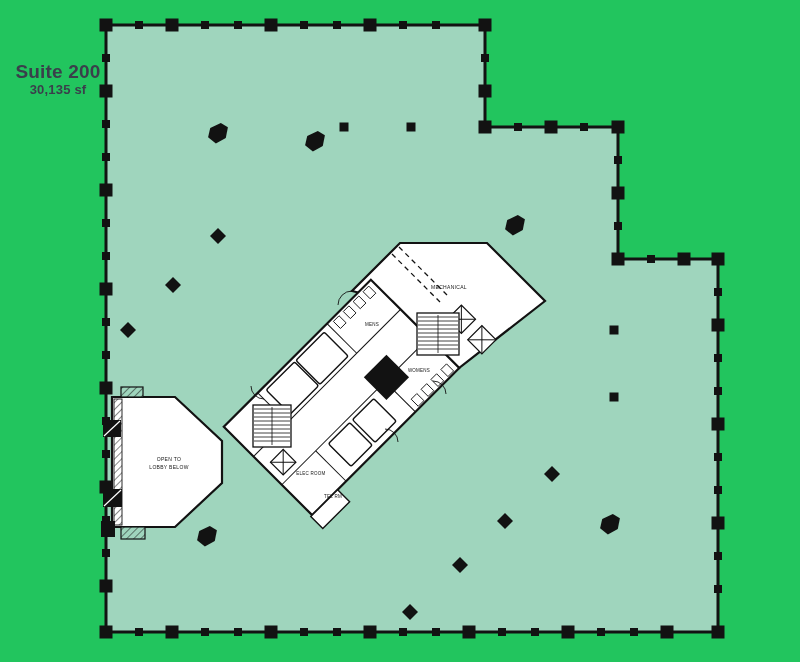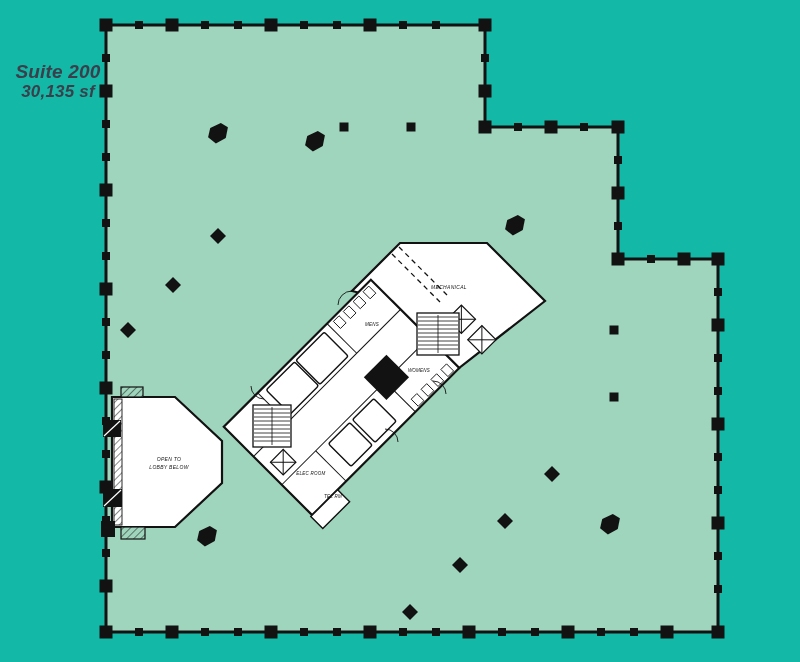--- a/index.html
+++ b/index.html
@@ -1,21 +1,21 @@
 <!DOCTYPE html>
 <html><head>
 <meta charset="utf-8">
 <style>
   html,body{margin:0;padding:0;background:#fff;}
-  .canvas{position:relative;width:800px;height:662px;background:#14b8a6;overflow:hidden;
-          font-family:"Liberation Sans",sans-serif;font-style:italic;}
+  .canvas{position:relative;width:800px;height:662px;background:#22c55e;overflow:hidden;
+          font-family:"Liberation Sans",sans-serif;}
   .title-block{position:absolute;left:8px;top:62px;width:100px;text-align:center;
                color:#3A3F4B;font-weight:bold;line-height:1.08;}
   .title-line1{font-size:19px;letter-spacing:.2px;display:block;}
-  .title-line2{font-size:17px;letter-spacing:.2px;display:block;}
+  .title-line2{font-size:13px;letter-spacing:.2px;display:block;}
   svg{position:absolute;left:0;top:0;}
   .room{fill:#fff;stroke:#121212;stroke-width:2.2;}
   .thinroom{fill:#fff;stroke:#121212;stroke-width:1.4;}
   .wline{stroke:#121212;stroke-width:1;fill:none;}
   .cab{fill:#fff;stroke:#121212;stroke-width:1.4;}
   .fx{fill:#fff;stroke:#121212;stroke-width:0.9;}
   .xbox{fill:#fff;stroke:#121212;stroke-width:1.2;}
   .xline{stroke:#121212;stroke-width:1;}
   .dashline{stroke:#121212;stroke-width:1.3;stroke-dasharray:5 4;fill:none;}
   .arc{stroke:#121212;stroke-width:0.9;fill:none;}

